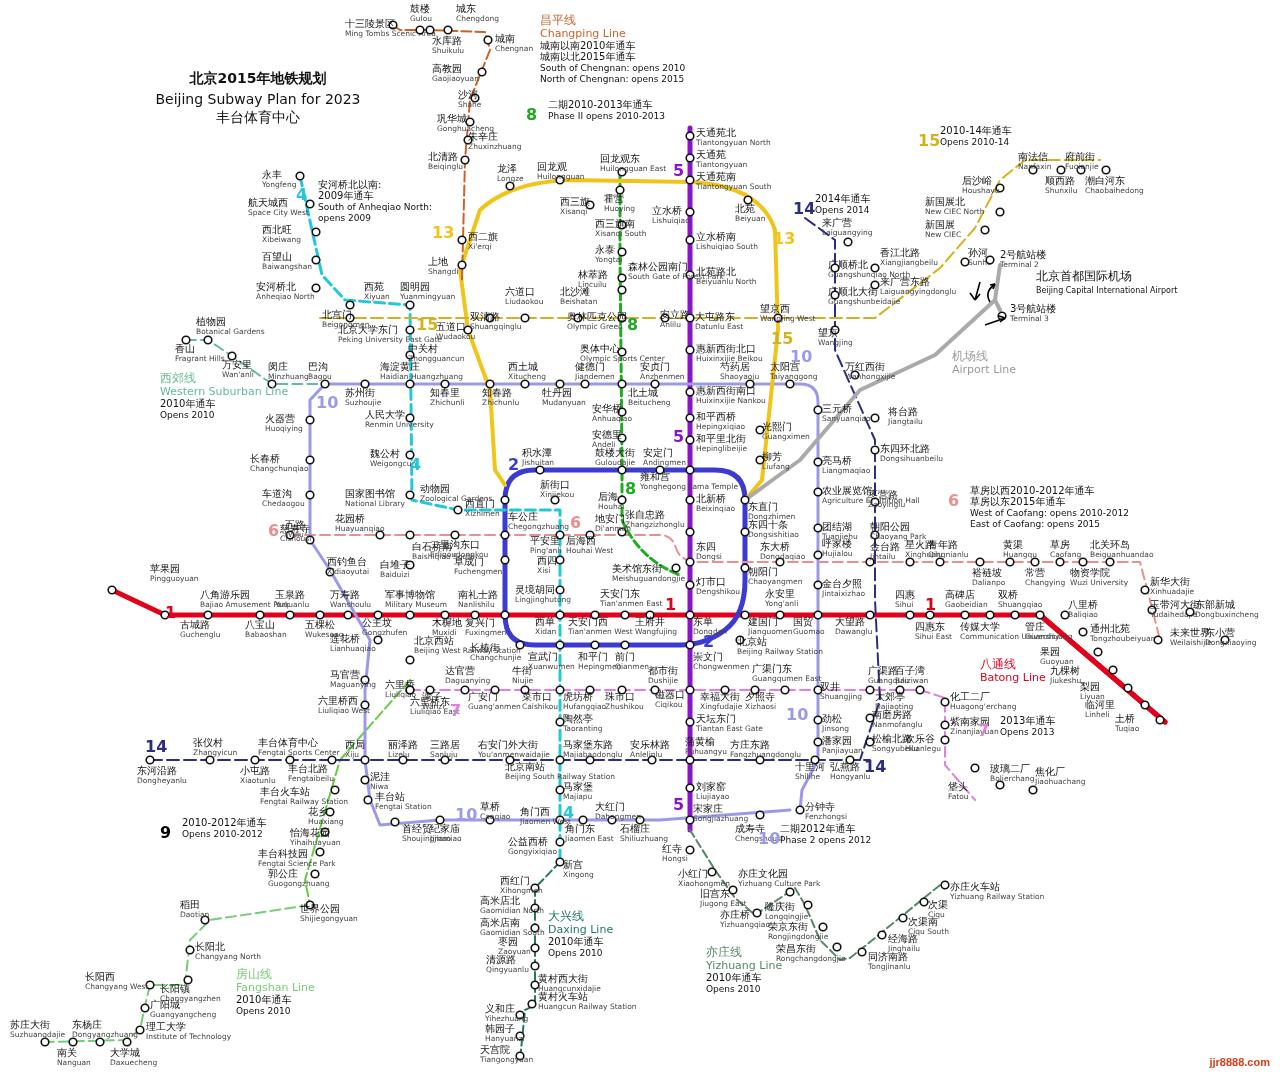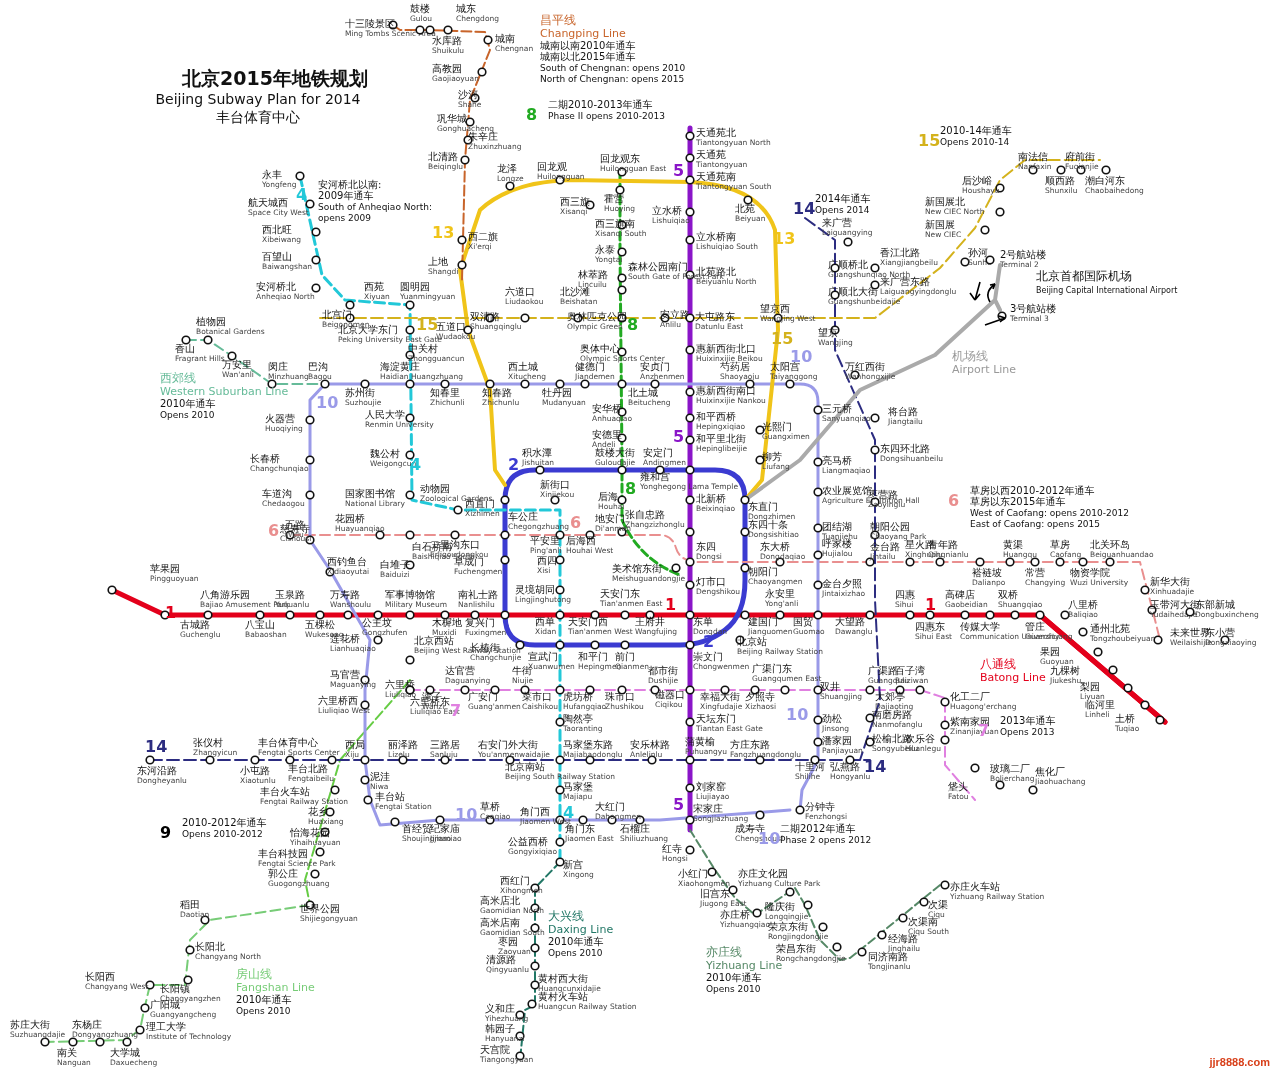--- a/index.html
+++ b/index.html
@@ -1,19 +1,19 @@
 <!DOCTYPE html>
 <html><head>
 <meta charset="utf-8">
 <style>
   html,body{margin:0;padding:0;background:#fff;}
   body{width:1280px;height:1076px;overflow:hidden;position:relative;font-family:"DejaVu Sans","Liberation Sans",sans-serif;}
   #map{position:absolute;left:0;top:0;width:1280px;height:1076px;}
   .title-block{position:absolute;left:148px;top:66px;width:220px;text-align:center;color:#111;}
-  .title-zh{font-size:19px;font-weight:bold;line-height:24px;text-align:right;}
+  .title-zh{font-size:14px;font-weight:bold;line-height:24px;}
   .title-en{font-size:14px;line-height:18px;}
   .title-credit{font-size:14px;line-height:18px;}
   .watermark{position:absolute;right:10px;bottom:8px;font-size:11px;font-weight:bold;color:#d8401a;font-family:"Liberation Sans",sans-serif;margin-top:12px;}
   svg text{font-family:"DejaVu Sans","Liberation Sans",sans-serif;}
   .zh{font-size:10px;fill:#111;}
   .en{font-size:7.5px;fill:#444;}
   .note{font-size:10px;fill:#111;}
   .note-en{font-size:9px;fill:#111;}
   .lnum{font-size:16px;font-weight:bold;}
   .station{fill:#fff;stroke:#111;stroke-width:1.6;}
@@ -1634,17 +1634,17 @@
     </g>
   <g id="airport-arrows">
     <path d="M980,282 L975,300 M975,300 L970,293 M975,300 L980,294" stroke="#000" stroke-width="1.6" fill="none"></path>
     <path d="M990,302 Q984,292 995,284 M995,284 L990,285 M995,284 L993,289" stroke="#000" stroke-width="1.6" fill="none"></path>
     <path d="M985,325 L1005,318 M1005,318 L999,316 M1005,318 L1000,322" stroke="#000" stroke-width="1.6" fill="none"></path>
   </g>
 </svg>
 
 <div class="title-block">
   <div class="title-zh">北京2015年地铁规划</div>
-  <div class="title-en">Beijing Subway Plan for 2014</div>
+  <div class="title-en">Beijing Subway Plan for 2023</div>
   <div class="title-credit">丰台体育中心</div>
 </div>
 
 <div class="watermark">jjr8888.com</div>
 
 </body></html>

